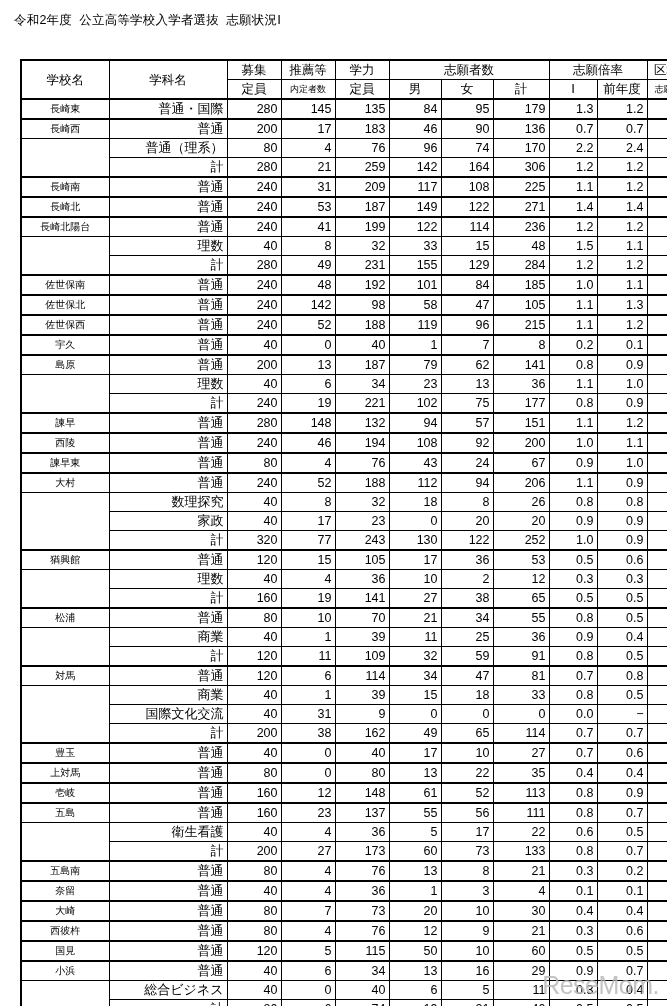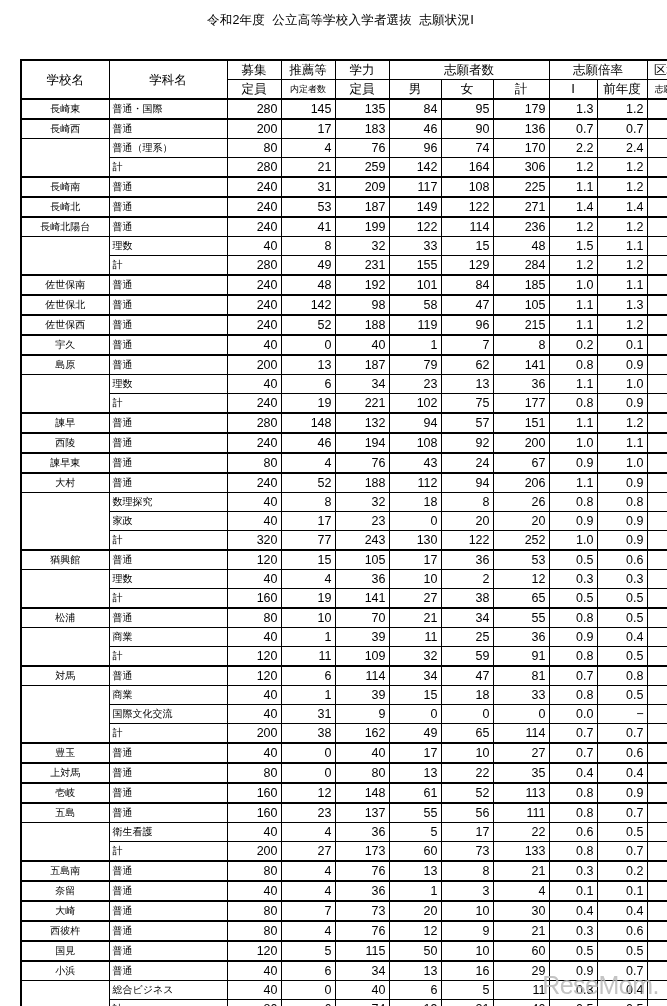--- a/index.html
+++ b/index.html
@@ -5,21 +5,21 @@
   html,body{margin:0;padding:0;}
   body{
     width:667px;height:1006px;
     background:#ffffff;
     font-family:"Liberation Sans","DejaVu Sans",sans-serif;
     color:#000;
     overflow:hidden;
     position:relative;
   }
   .title-block{padding:12px 0 0 14px;}
-  .title-main{font-size:12.5px;letter-spacing:.2px;white-space:pre;text-align:center;}
+  .title-main{font-size:12.5px;letter-spacing:.2px;white-space:pre;}
   .title-sub{font-size:12.5px;margin-top:7px;padding-left:14px;white-space:pre;}
 
   .table-wrap{position:absolute;left:20px;top:59px;width:628px;}
   table.grid{
     border-collapse:collapse;
     width:628px;
     table-layout:fixed;
     font-size:12.5px;
   }
   table.grid td,table.grid th{
@@ -30,21 +30,21 @@
     font-weight:normal;
     overflow:hidden;
     white-space:nowrap;
   }
   
   table.grid{border:2px solid #000;}
   th.hcell{text-align:center;font-size:12.5px;}
   th.hsmall{text-align:center;font-size:9px;}
   td.num{text-align:right;padding-right:4px;font-size:12.5px;}
   td.school{text-align:center;padding-left:3px;font-size:10px;}
-  td.dept{text-align:left;padding-left:3px;font-size:10px;}
+  td.dept{text-align:right;padding-left:3px;font-size:13px;}
 
   
   tr.group-start > td, tr.group-start > th{border-top:2px solid #000;}
   thead tr:last-child th{border-bottom:2px solid #000;margin-top:8px;}
 
   
   .vsep-r{border-right:2px solid #000;}
 
   col.c-school{width:88px;}
   col.c-dept{width:118px;}

